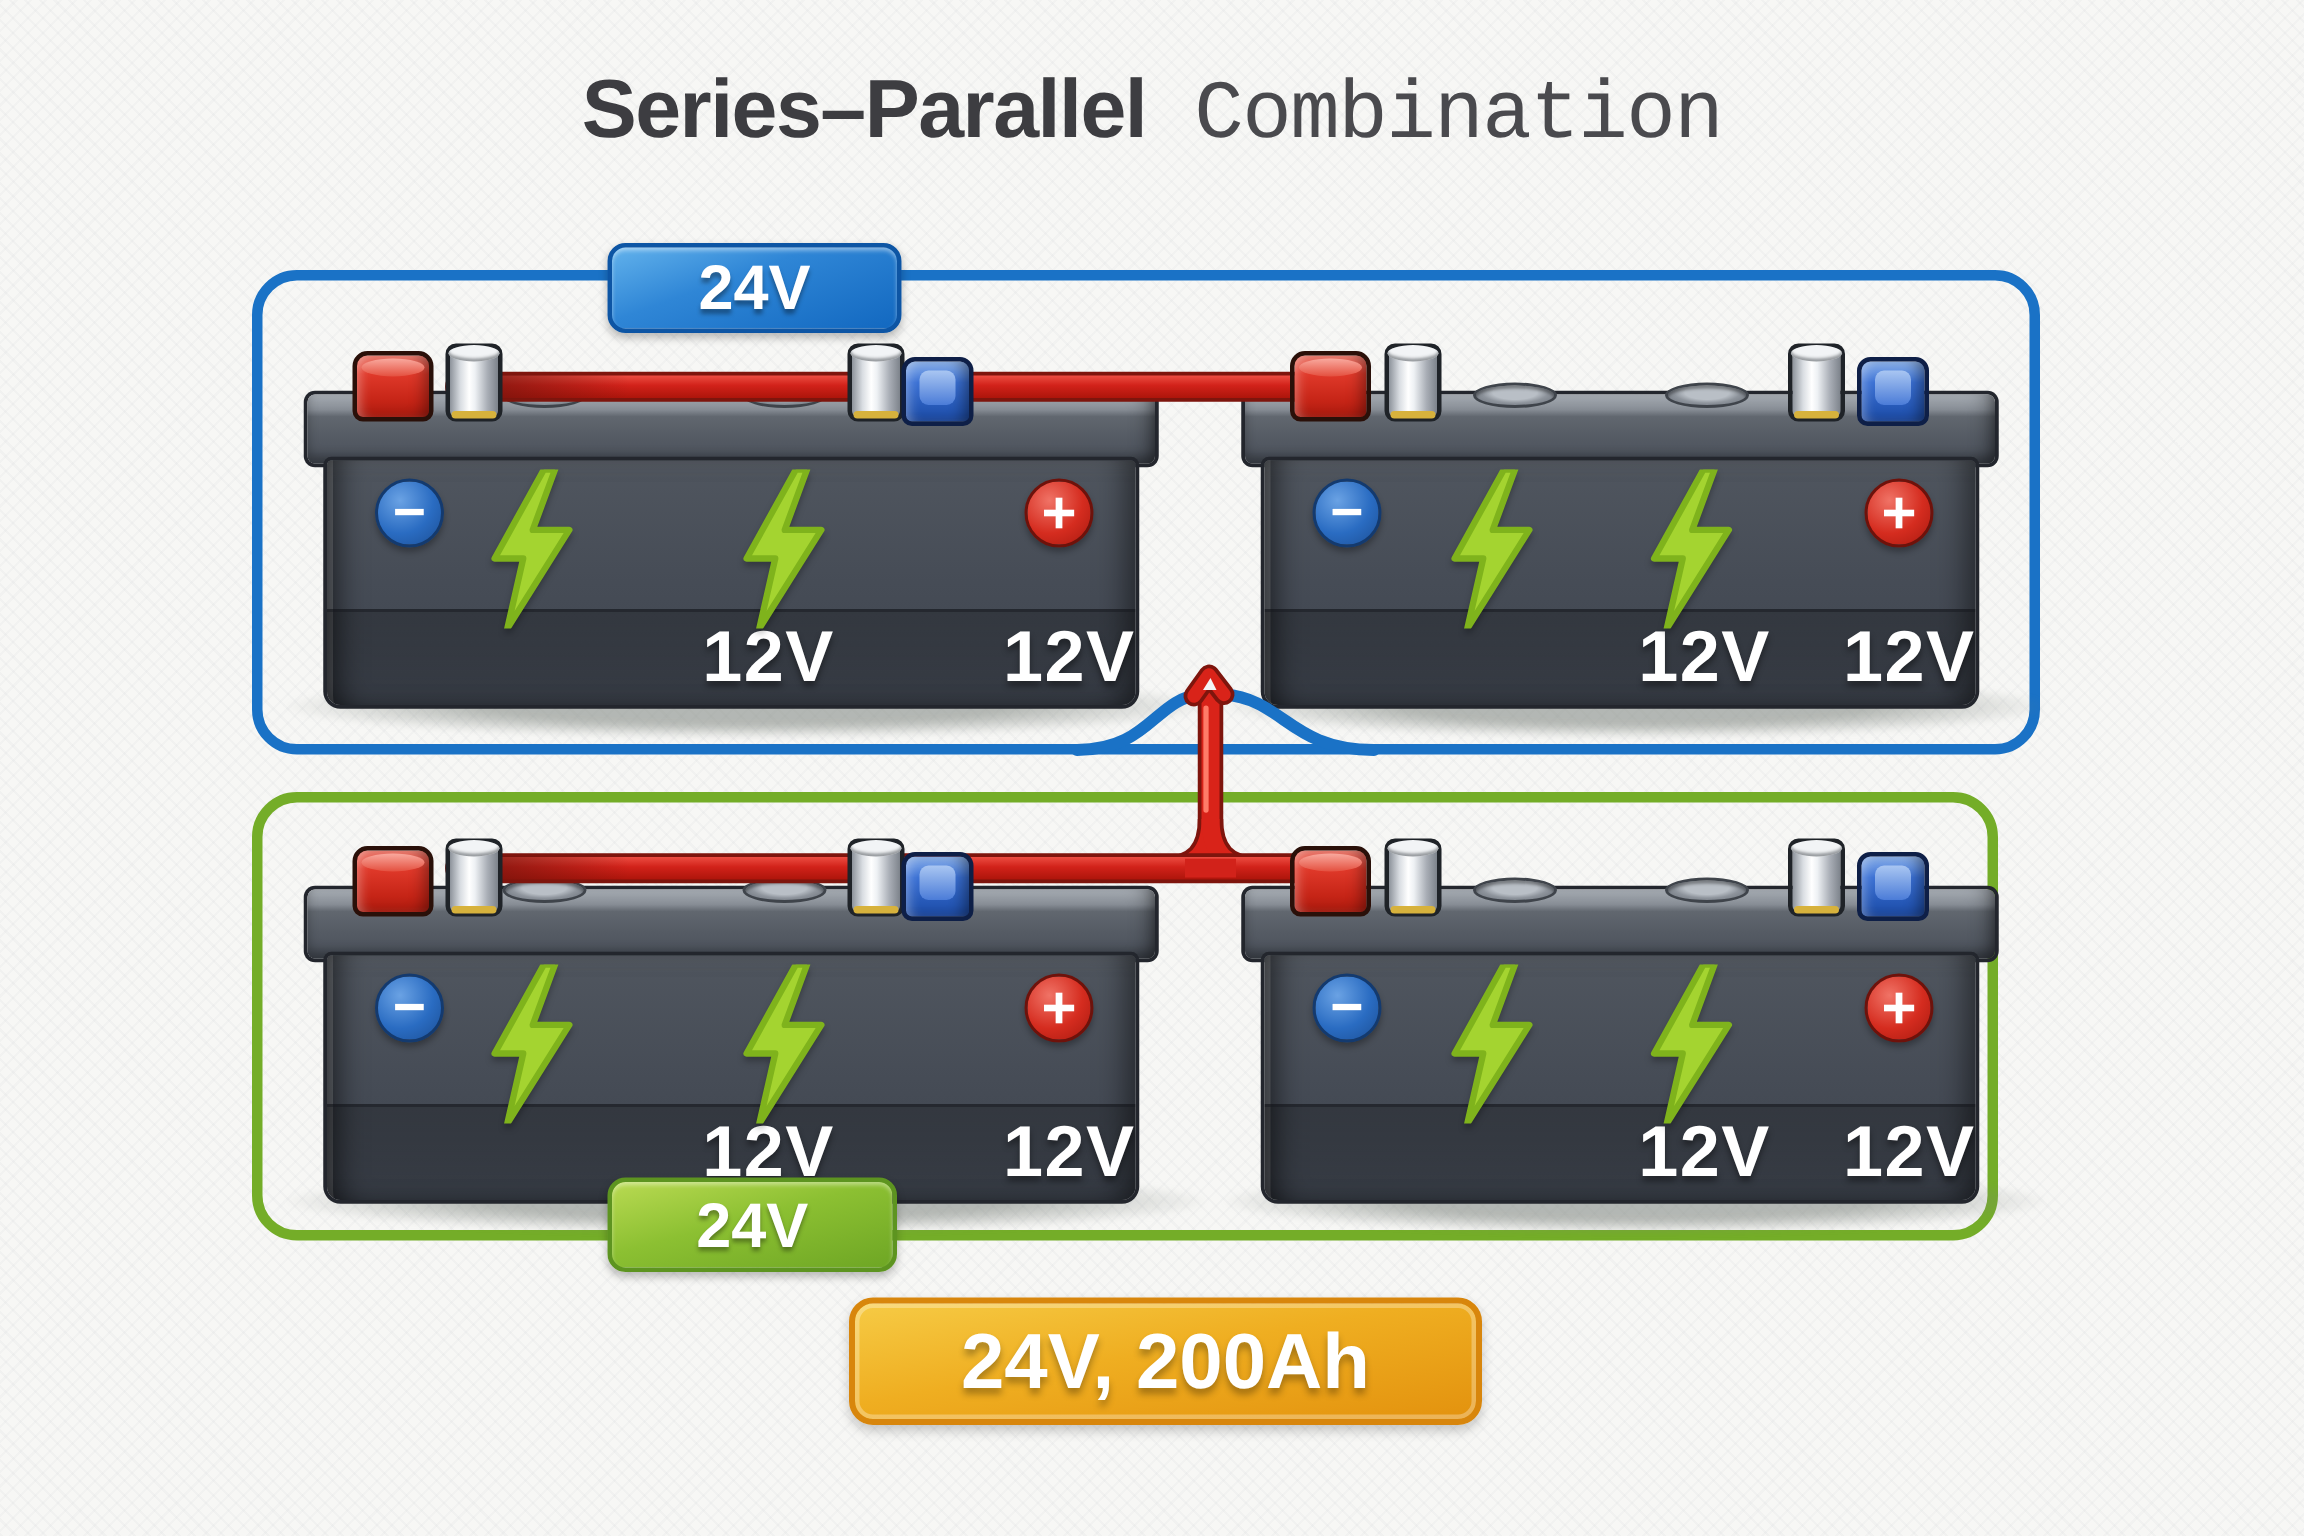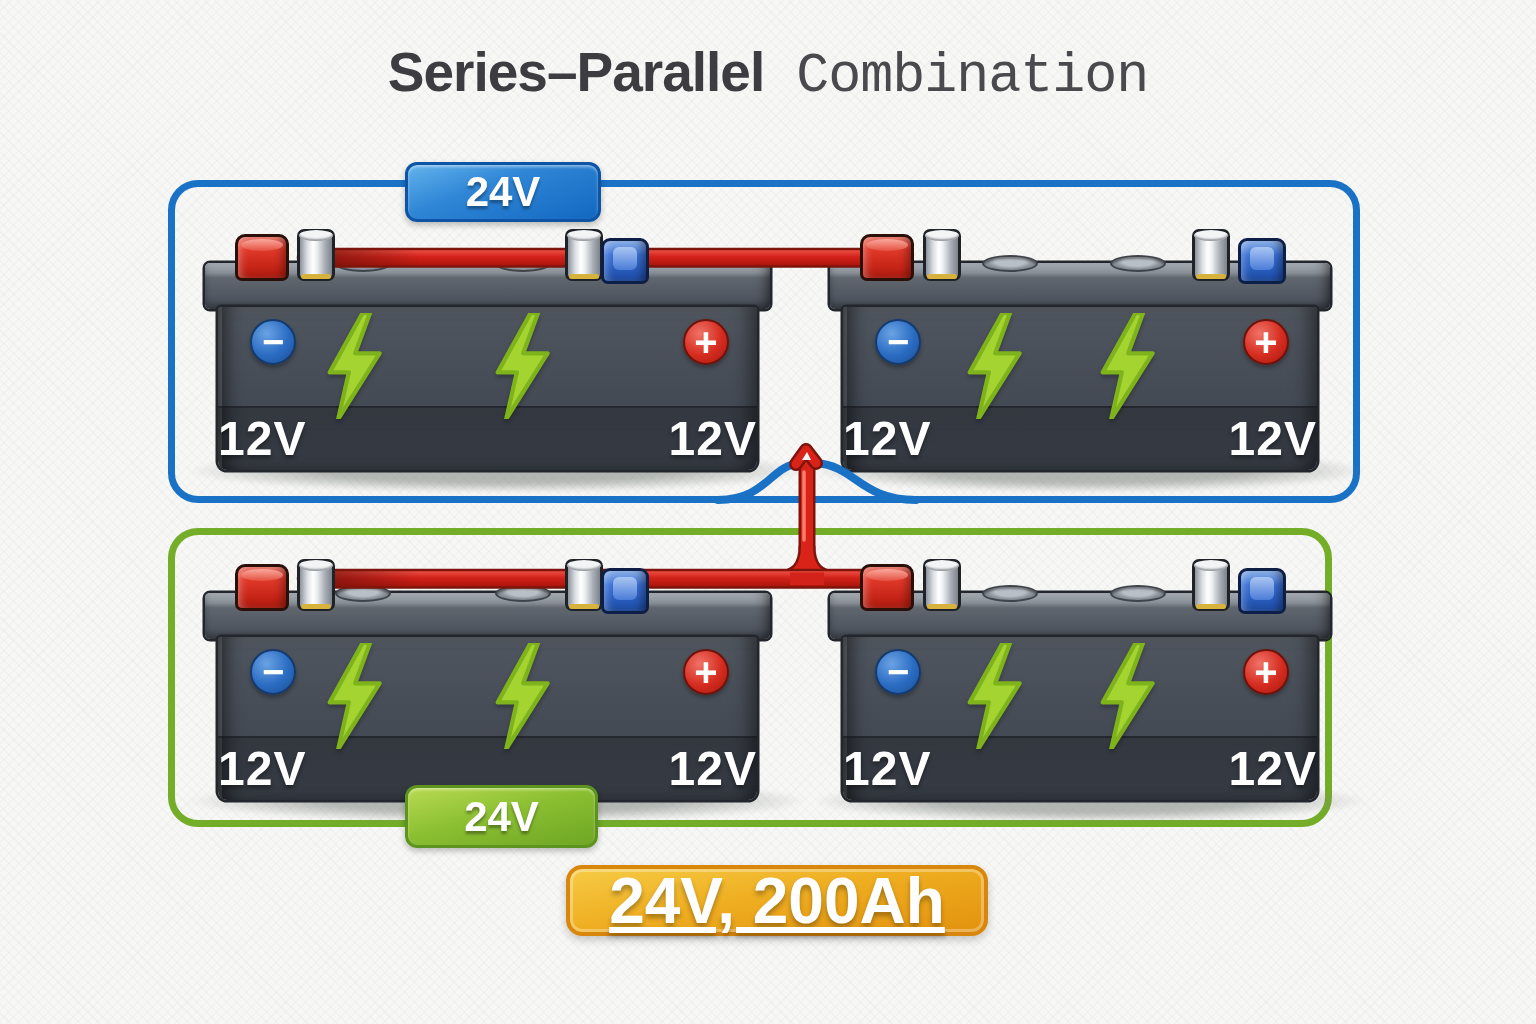--- a/index.html
+++ b/index.html
@@ -30,25 +30,25 @@
   .badge-blue  { left:392px; top:162px; width:196px; height:60px; border-radius:12px; font-size:42px;
                  background:linear-gradient(160deg,#62b2ec 0%,#2f86d6 40%,#1268c0 100%);
                  border:3px solid #0d55a4;
                  box-shadow:0 3px 6px rgba(0,0,0,.25), inset 0 2px 3px rgba(255,255,255,.45);
                  text-shadow:0 3px 3px rgba(0,0,0,.35); }
   .badge-green { left:392px; top:785px; width:193px; height:63px; border-radius:12px; font-size:42px;
                  background:linear-gradient(165deg,#b9da52 0%,#8cc032 45%,#6ea624 100%);
                  border:3px solid #5d9420;
                  box-shadow:0 3px 6px rgba(0,0,0,.25), inset 0 2px 3px rgba(255,255,255,.4);
                  text-shadow:0 3px 3px rgba(0,0,0,.35); }
-  .badge-gold  { left:553px; top:865px; width:422px; height:71px; border-radius:16px; font-size:64px;
+  .badge-gold  { left:553px; top:865px; width:422px; height:85px; border-radius:16px; font-size:52px;
                  background:linear-gradient(170deg,#f6cb45 0%,#efae21 45%,#e3920e 100%);
                  border:4px solid #d8860c;
                  box-shadow:0 4px 8px rgba(0,0,0,.2), inset 0 0 0 3px rgba(255,255,255,.3);
-                 text-shadow:0 4px 5px rgba(0,0,0,.3);text-decoration:underline; }
+                 text-shadow:0 4px 5px rgba(0,0,0,.3); }
 
   
   .battery { position:absolute; height:245px; }
   .battery.wide   { width:565px; }
   .battery.narrow { width:500px; }
   .battery.tl { left:205px; top:225px; }
   .battery.tr { left:830px; top:225px; }
   .battery.bl { left:205px; top:555px; }
   .battery.br { left:830px; top:555px; }
 
@@ -66,21 +66,21 @@
           box-shadow:0 0 0 2.5px #23262d,
                      inset 16px 0 20px -10px rgba(0,0,0,.65),
                      inset -16px 0 20px -10px rgba(0,0,0,.5),
                      inset 22px 0 0 -18px rgba(255,255,255,.25),
                      inset 0 10px 12px -8px rgba(255,255,255,.12); }
 
   .band { position:absolute; left:0; right:0; bottom:0; height:64px;
           border-radius:0 0 9px 9px;
           background:linear-gradient(180deg,rgba(0,0,0,.24),rgba(0,0,0,.13));
           border-top:2px solid rgba(18,20,26,.55);
-          display:flex; align-items:center; justify-content:space-between; }
+          display:flex; align-items:center; justify-content:flex-end; }
   .battery.wide   .band { gap:112px; }
   .battery.narrow .band { gap:48px; }
   .cell-label { font-size:48px; font-weight:700; color:#fff; letter-spacing:1px;
                 text-shadow:0 3px 4px rgba(0,0,0,.4); line-height:1; }
 
   
   .pol { position:absolute; width:46px; height:46px; border-radius:50%; z-index:2;
          display:flex; align-items:center; justify-content:center; color:#fff;
          font-weight:700; line-height:1; box-shadow:0 3px 4px rgba(0,0,0,.3); }
   .pol.minus { left:32px; top:12px; font-size:38px;

